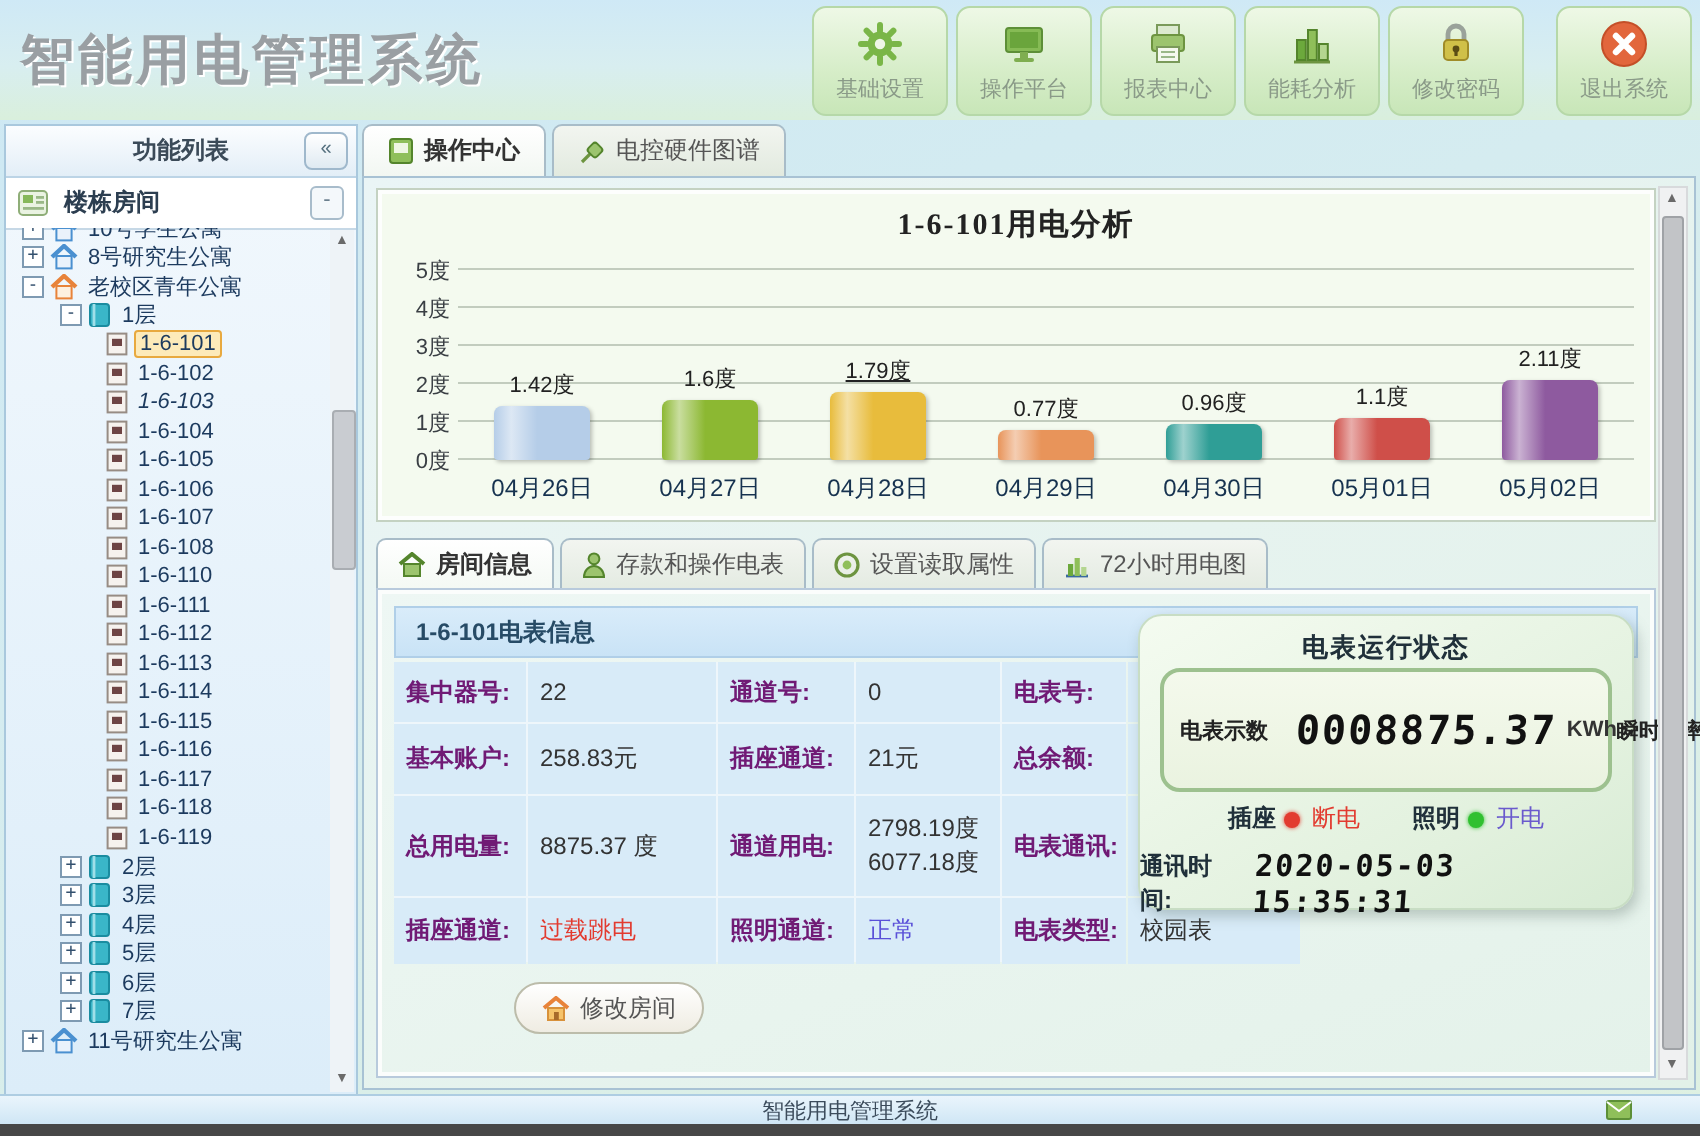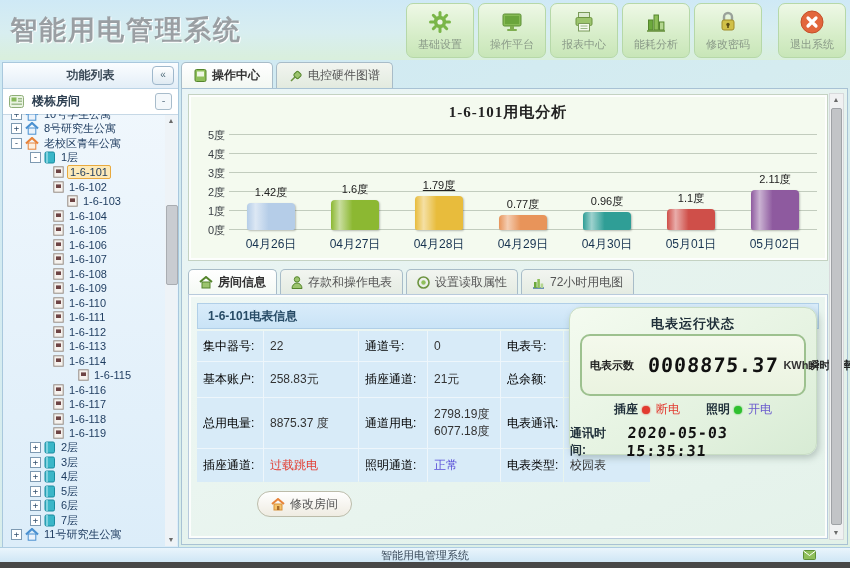--- a/index.html
+++ b/index.html
@@ -85,21 +85,21 @@
   
   #lower-panel{position:absolute;left:6px;top:205px;right:19px;bottom:5px;border:1px solid #b8cadc;
     background:linear-gradient(160deg,#eef7f4,#e4f2ea);box-shadow:0 0 0 2px #fbfdfc inset;}
   #info-header{position:absolute;left:8px;top:8px;right:8px;height:26px;background:linear-gradient(#d9ecfa,#c9e3f6);
     border:1px solid #b0cfe8;display:flex;align-items:center;padding-left:10px;box-sizing:border-box;
     font-size:12px;font-weight:bold;color:#274b66;}
   #info-table{position:absolute;left:8px;top:36px;width:366px;height:150px;display:grid;
     grid-template-columns:66px 94px 68px 72px 62px 1fr;grid-template-rows:30px 35px 50px 33px;
     gap:1px;background:#eef6fb;}
   .cell{background:#d8ebf8;display:flex;align-items:center;font-size:12px;padding-left:6px;box-sizing:border-box;}
-  .cell.lab{color:#000000;}
+  .cell.lab{color:#701a75;font-weight:bold;}
   .cell.val{color:#333;}
   .cell .wrapv{line-height:1.4;}
   #edit-btn{position:absolute;left:68px;top:196px;height:24px;padding:0 13px;border:1px solid #bcbcaa;border-radius:13px;
     background:linear-gradient(#ffffff,#efece2);display:flex;align-items:center;font-size:12px;color:#555;cursor:pointer;}
   #edit-btn .eicon{margin-right:5px;display:flex;}
 
   
   #meter-panel{position:absolute;left:380px;top:12px;right:10px;height:146px;border-radius:12px;
     border:1px solid #c8ddc4;background:linear-gradient(150deg,#f4fbf0 0%,#e2f1de 70%,#d7ebd4 100%);
     box-shadow:2px 3px 7px rgba(90,110,100,.35);}
@@ -283,21 +283,21 @@
         </div>
         <div class="tree-row" style="padding-left: 50px;">
           <span class="tree-icon">
             <svg width="11" height="12" viewBox="0 0 11 12">
               <rect x="0.8" y="0.8" width="9.4" height="10.4" fill="#f6f2ee" stroke="#978c84"></rect>
               <rect x="3" y="3.4" width="5" height="3.6" fill="#6e4444"></rect>
             </svg>
           </span>
           <span class="tree-label">1-6-102</span>
         </div>
-        <div class="tree-row" style="padding-left: 64px;">
+        <div class="tree-row" style="padding-left: 50px; font-style: italic;">
           <span class="tree-icon">
             <svg width="11" height="12" viewBox="0 0 11 12">
               <rect x="0.8" y="0.8" width="9.4" height="10.4" fill="#f6f2ee" stroke="#978c84"></rect>
               <rect x="3" y="3.4" width="5" height="3.6" fill="#6e4444"></rect>
             </svg>
           </span>
           <span class="tree-label">1-6-103</span>
         </div>
         <div class="tree-row" style="padding-left: 50px;">
           <span class="tree-icon">
@@ -344,29 +344,20 @@
           </span>
           <span class="tree-label">1-6-108</span>
         </div>
         <div class="tree-row" style="padding-left: 50px;">
           <span class="tree-icon">
             <svg width="11" height="12" viewBox="0 0 11 12">
               <rect x="0.8" y="0.8" width="9.4" height="10.4" fill="#f6f2ee" stroke="#978c84"></rect>
               <rect x="3" y="3.4" width="5" height="3.6" fill="#6e4444"></rect>
             </svg>
           </span>
-          <span class="tree-label">1-6-109</span>
-        </div>
-        <div class="tree-row" style="padding-left: 50px;">
-          <span class="tree-icon">
-            <svg width="11" height="12" viewBox="0 0 11 12">
-              <rect x="0.8" y="0.8" width="9.4" height="10.4" fill="#f6f2ee" stroke="#978c84"></rect>
-              <rect x="3" y="3.4" width="5" height="3.6" fill="#6e4444"></rect>
-            </svg>
-          </span>
           <span class="tree-label">1-6-110</span>
         </div>
         <div class="tree-row" style="padding-left: 50px;">
           <span class="tree-icon">
             <svg width="11" height="12" viewBox="0 0 11 12">
               <rect x="0.8" y="0.8" width="9.4" height="10.4" fill="#f6f2ee" stroke="#978c84"></rect>
               <rect x="3" y="3.4" width="5" height="3.6" fill="#6e4444"></rect>
             </svg>
           </span>
           <span class="tree-label">1-6-111</span>
@@ -391,21 +382,21 @@
         </div>
         <div class="tree-row" style="padding-left: 50px;">
           <span class="tree-icon">
             <svg width="11" height="12" viewBox="0 0 11 12">
               <rect x="0.8" y="0.8" width="9.4" height="10.4" fill="#f6f2ee" stroke="#978c84"></rect>
               <rect x="3" y="3.4" width="5" height="3.6" fill="#6e4444"></rect>
             </svg>
           </span>
           <span class="tree-label">1-6-114</span>
         </div>
-        <div class="tree-row" style="padding-left: 75px;">
+        <div class="tree-row" style="padding-left: 50px;">
           <span class="tree-icon">
             <svg width="11" height="12" viewBox="0 0 11 12">
               <rect x="0.8" y="0.8" width="9.4" height="10.4" fill="#f6f2ee" stroke="#978c84"></rect>
               <rect x="3" y="3.4" width="5" height="3.6" fill="#6e4444"></rect>
             </svg>
           </span>
           <span class="tree-label">1-6-115</span>
         </div>
         <div class="tree-row" style="padding-left: 50px;">
           <span class="tree-icon">

